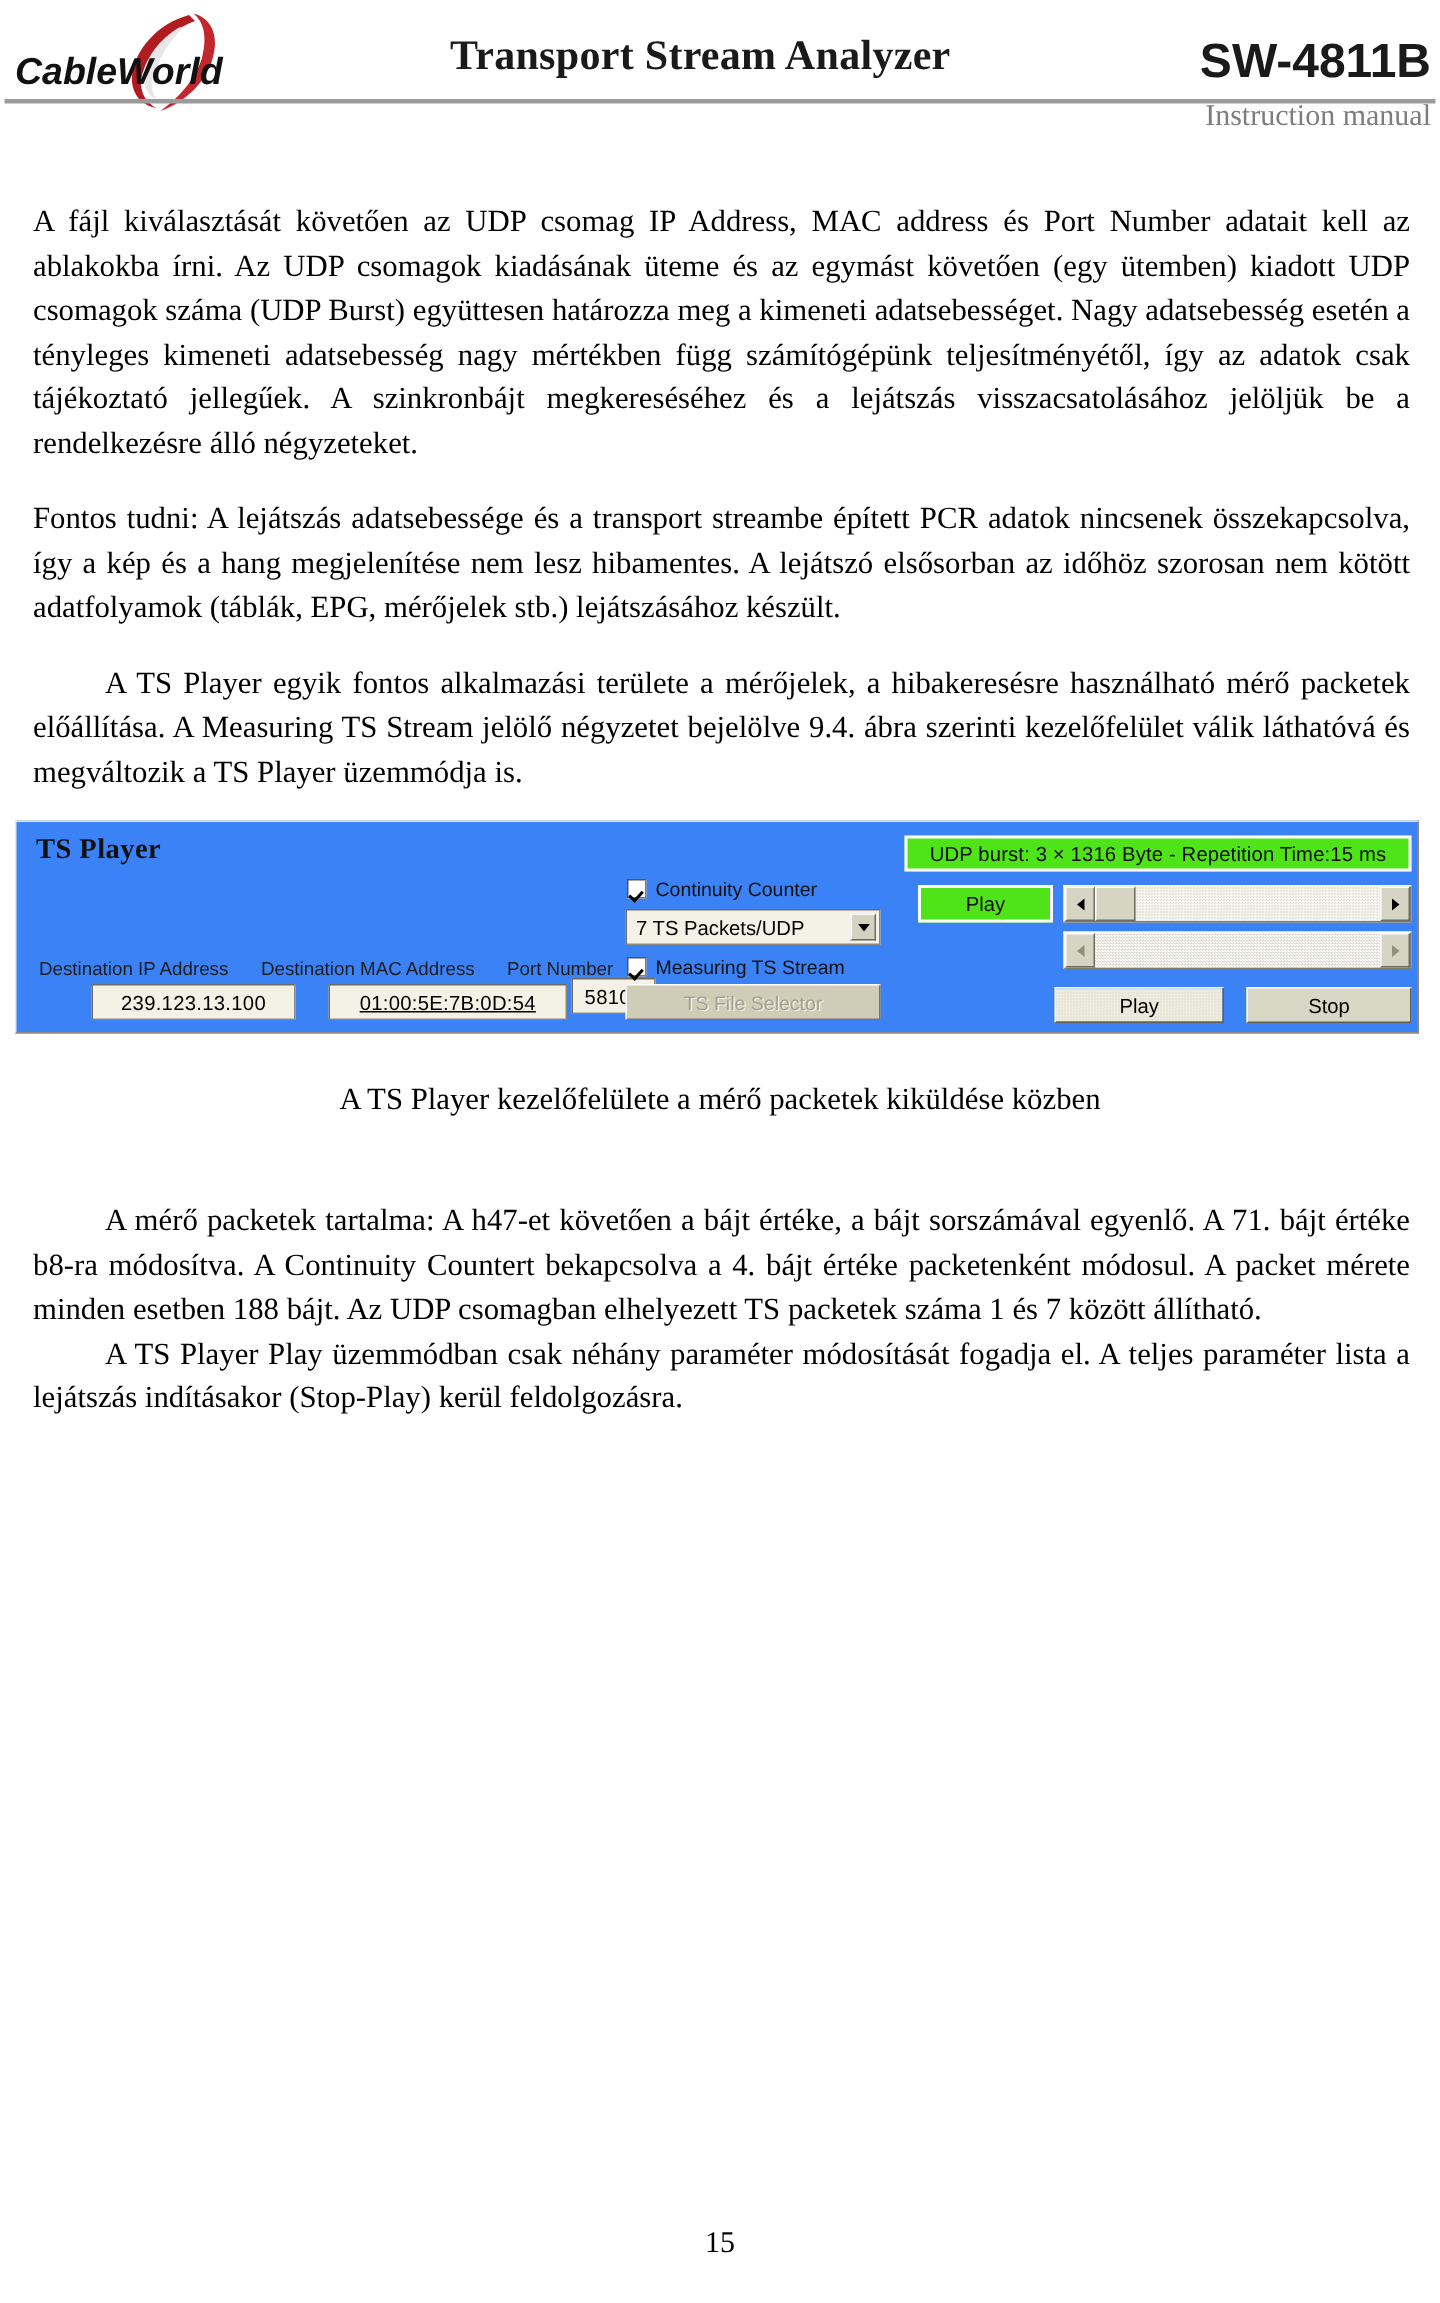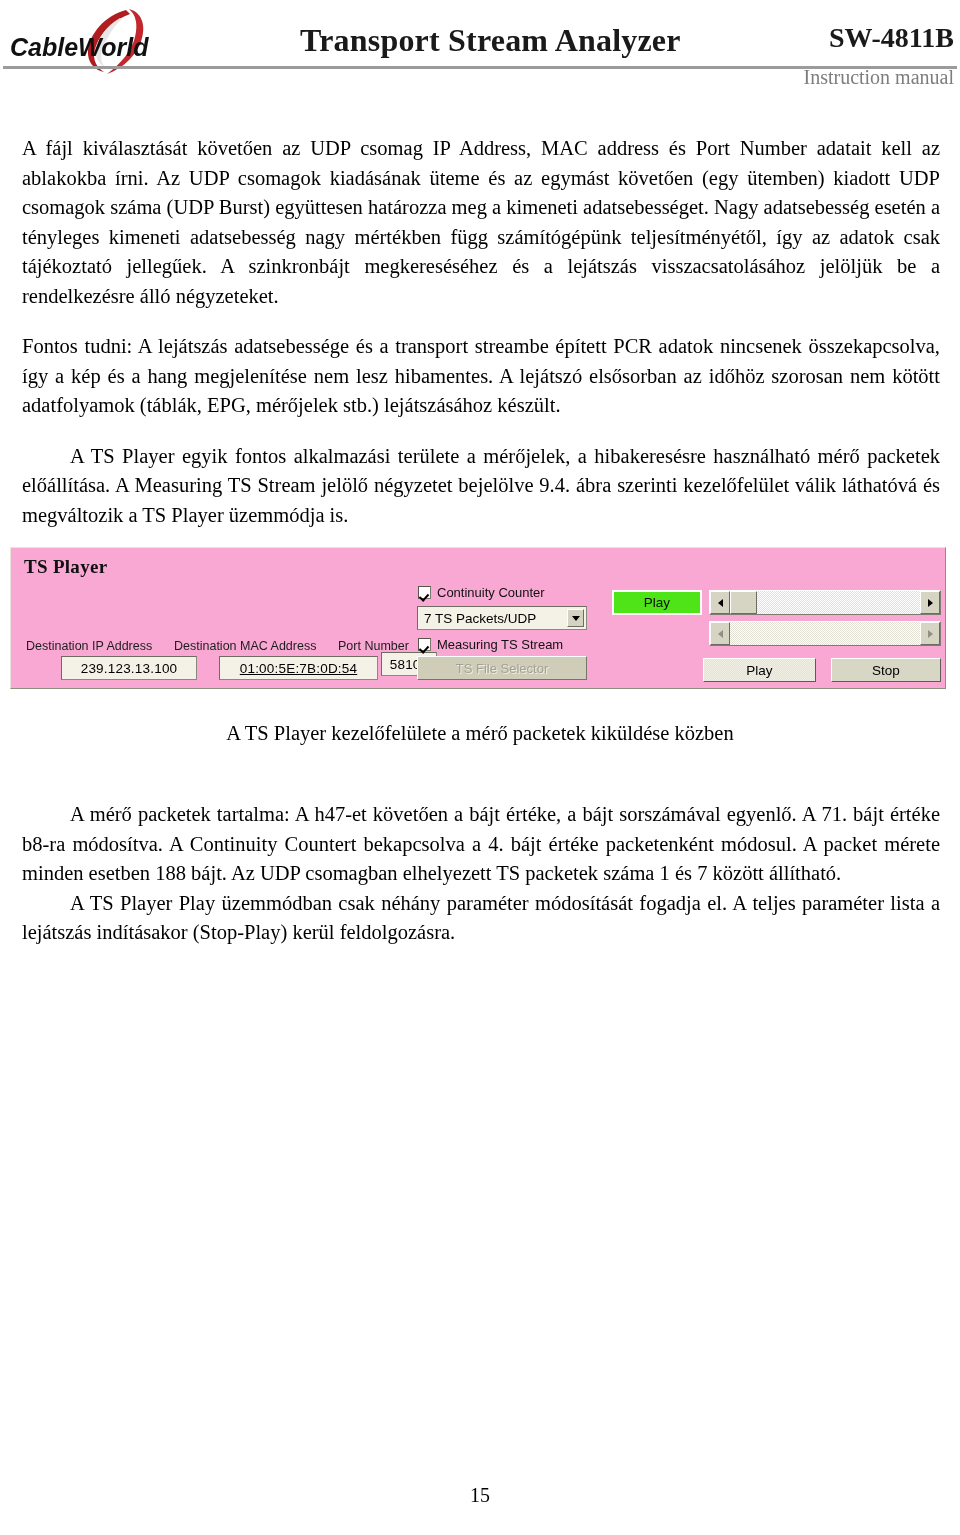--- a/index.html
+++ b/index.html
@@ -29,32 +29,32 @@
     width: 170px; height: 72px;
   }
   .logo-wrap svg { display: block; }
 
   .hdr-title {
     position: absolute;
     left: 300px;
     top: 22px;
     font-family: "Liberation Serif", serif;
     font-weight: bold;
-    font-size: 32px;
+    font-size: 28px;
     letter-spacing: 0.2px;
     color: #1a1a1a;
     white-space: nowrap;
   }
   .hdr-model {
     position: absolute;
     right: 6px;
     top: 22px;
-    font-family: Liberation Serif, serif;
+    font-family: Liberation Sans, sans-serif;
     font-weight: bold;
-    font-size: 28px;
+    font-size: 32px;
     color: #1a1a1a;
     white-space: nowrap;
   }
   .hdr-rule {
     position: absolute;
     left: 3px;
     top: 66px;
     width: 954px;
     height: 3px;
     background: #9b9b9b;
@@ -88,21 +88,21 @@
   p.gap { margin-top: 21px; }
   .indent { display: inline-block; width: 48px; }
 
   
   .ts-panel {
     position: absolute;
     left: 10px;
     top: 547px;
     width: 936px;
     height: 142px;
-    background: #f9a8d4;
+    background: #3b82f6;
     border: 1px solid #e8e6d8;
     border-right-color: #8f8d7d;
     border-bottom-color: #8f8d7d;
     box-sizing: border-box;
     font-family: "Liberation Sans", sans-serif;
     font-size: 12.5px;
     color: #000;
   }
   .ts-title {
     position: absolute;
@@ -411,20 +411,21 @@
     </span>
   </div>
 
   <div class="ckrow" style="left:407px; top:89px;text-align:center;">
     <span class="ckbox checked"></span>
     <span class="cklabel">Measuring TS Stream</span>
   </div>
 
   <div class="btn-disabled" style="left:406px; top:108px; width:170px; height:24px;">TS File Selector</div>
 
+  <div class="green-bar" style="left:592px; top:9px; width:338px; height:24px;">UDP burst: 3 × 1316 Byte - Repetition Time:15 ms</div>
 
   <div class="green-play" style="left:601px; top:42px; width:90px; height:25px;">Play</div>
 
   <div class="sbar" style="left:698px; top:42px; width:232px; height:25px;">
     <span class="sb-btn">
       <span class="tri-left"></span>
     </span>
     <span class="track">
       <span class="sb-thumb"></span>
     </span>

